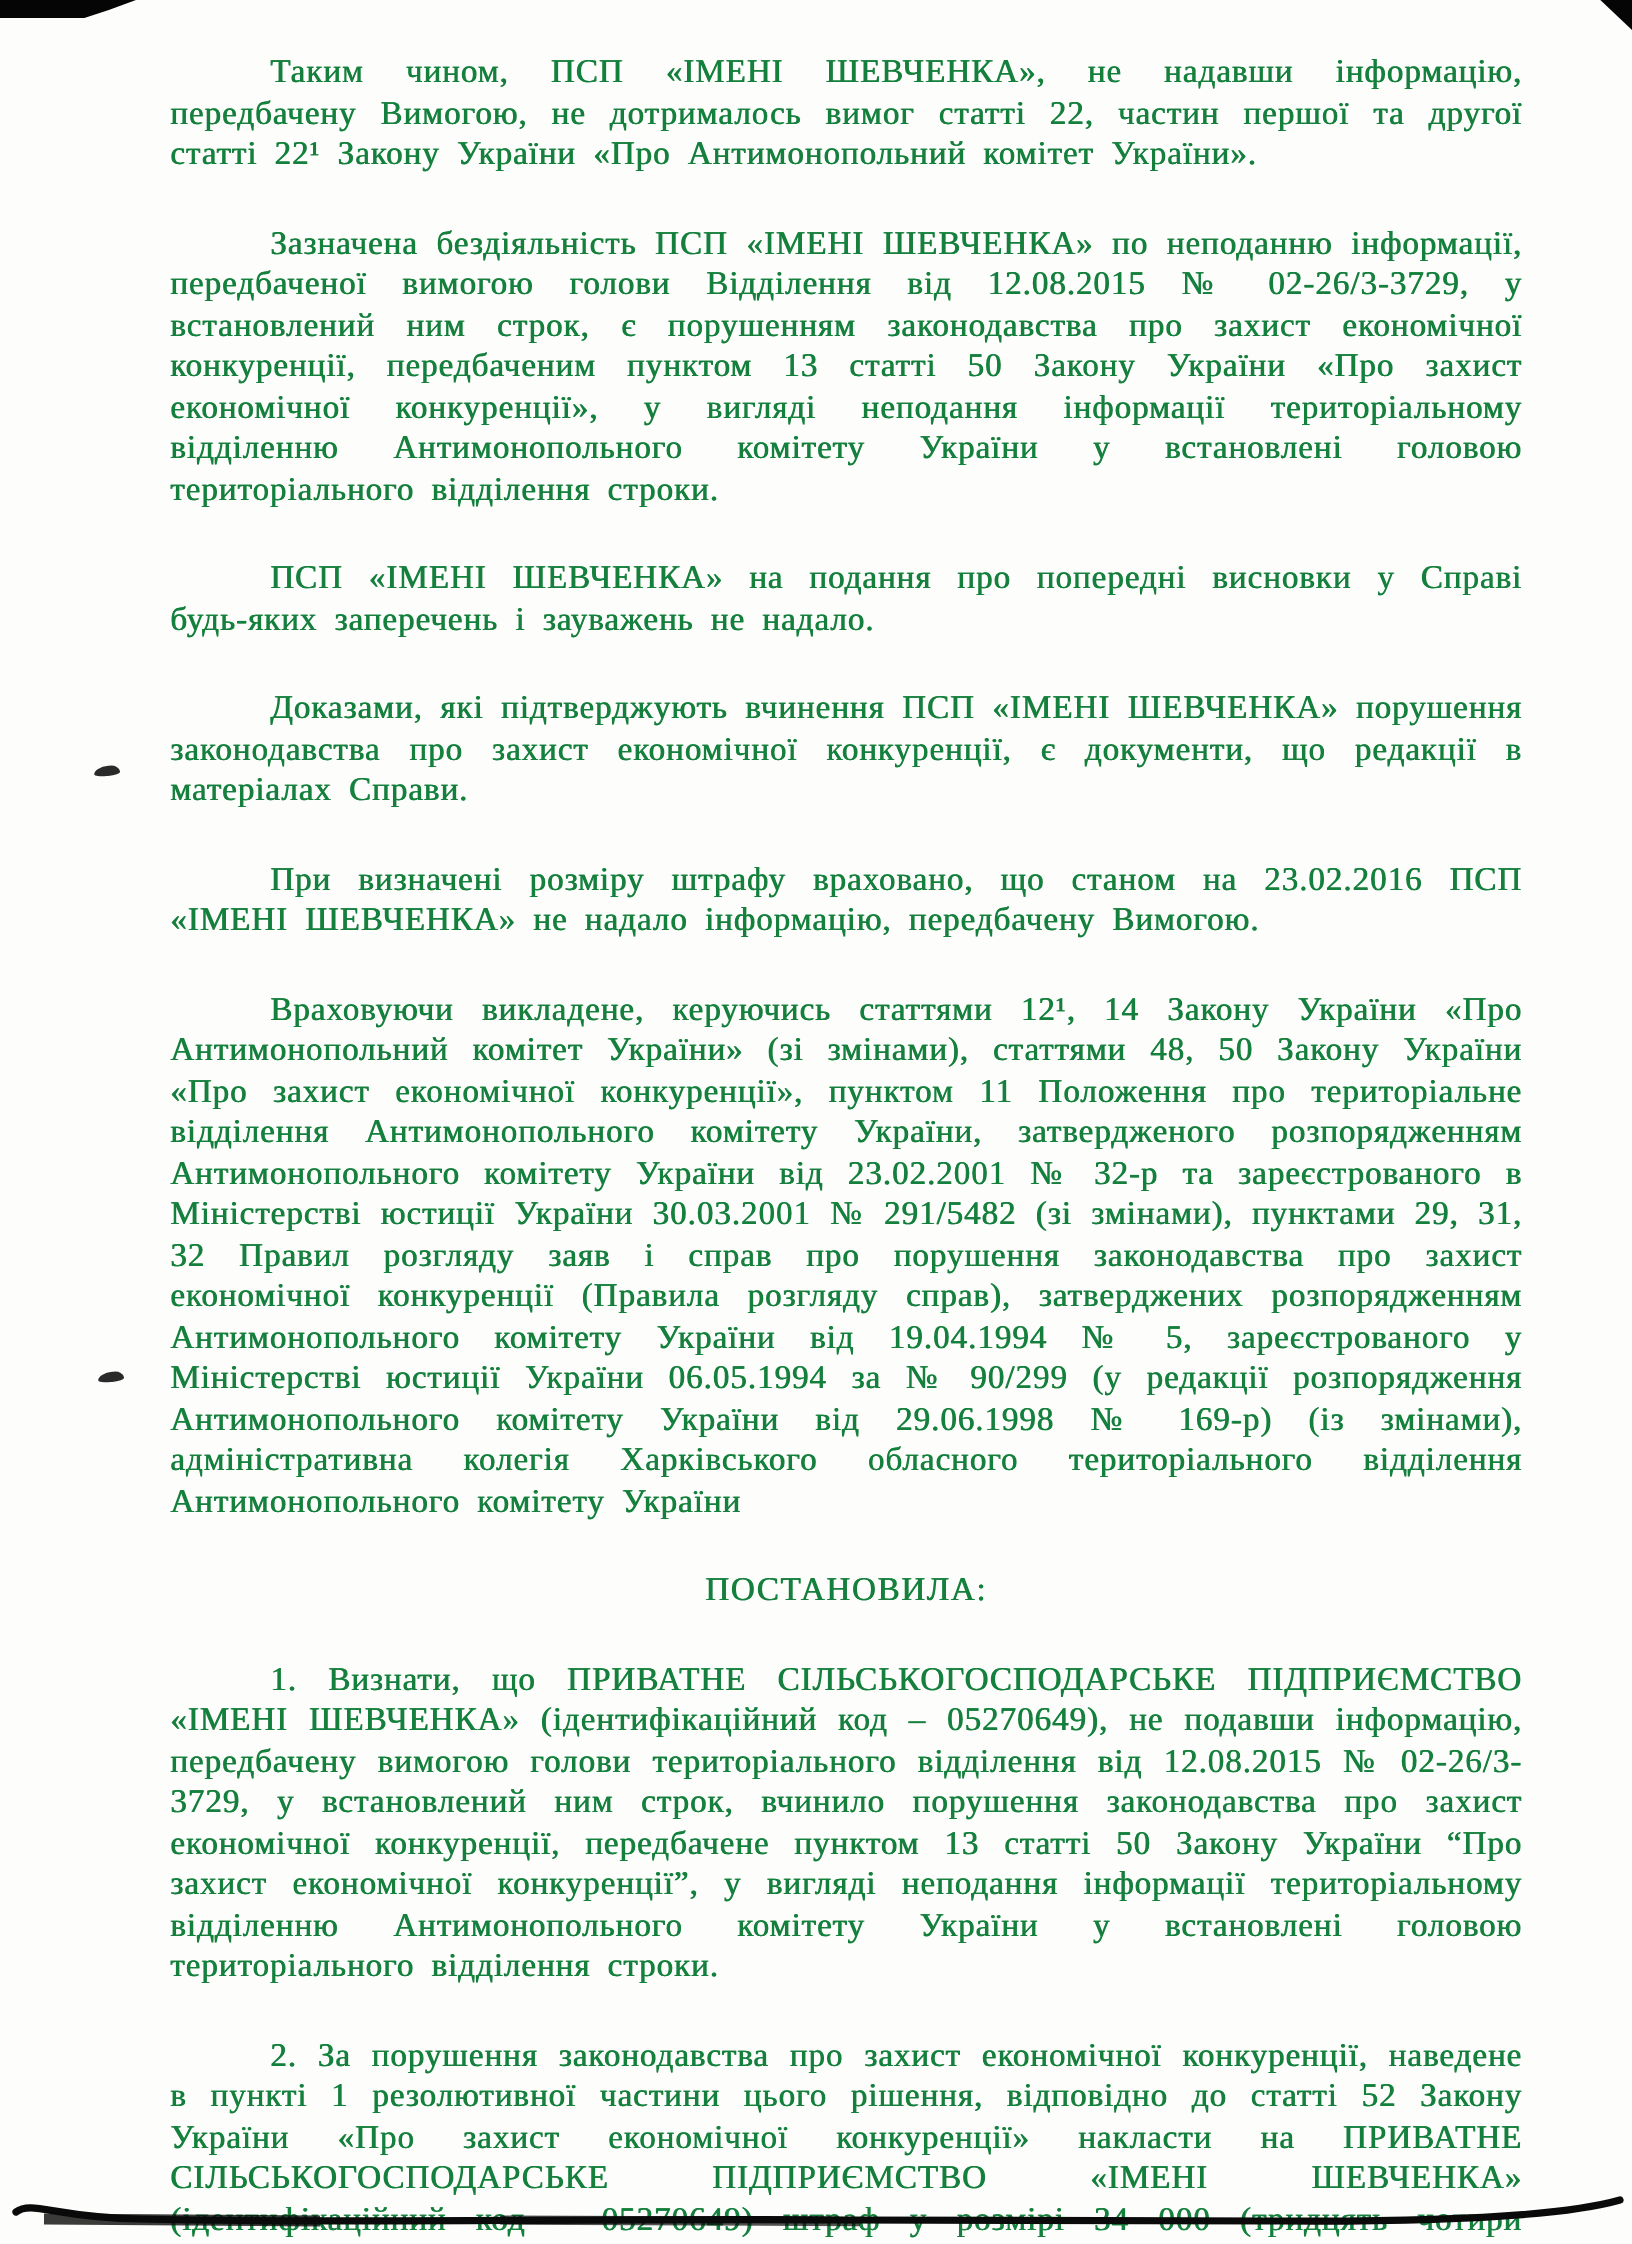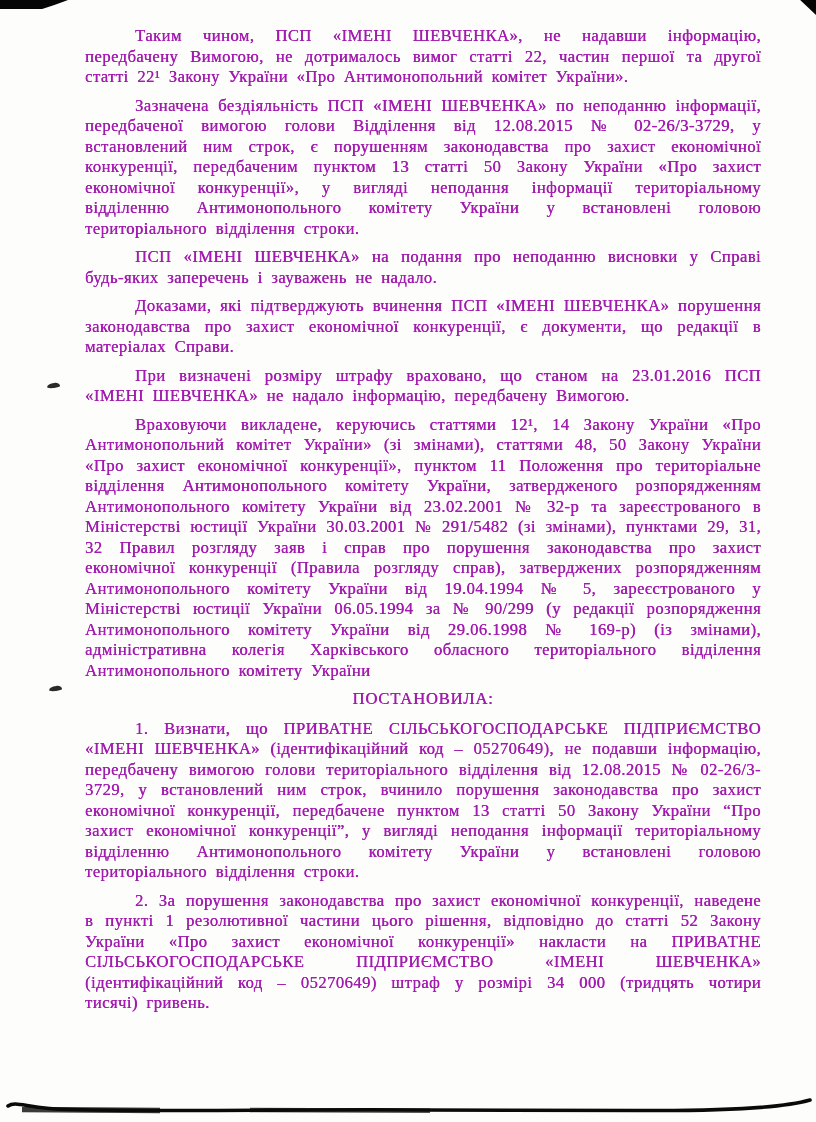--- a/index.html
+++ b/index.html
@@ -7,40 +7,40 @@
     padding: 0;
     background: #ffffff;
   }
   .page {
     position: relative;
     width: 816px;
     height: 1122px;
     background: #fdfdfb;
     overflow: hidden;
     font-family: "Liberation Serif", "DejaVu Serif", serif;
-    color: #a21caf;
+    color: #15803d;
   }
   .text-block {
     position: absolute;
     left: 85px;
     top: 26px;
     width: 676px;
   }
   .para {
     margin: 0;
     padding: 0;
     font-size: 16.6px;
     line-height: 20.5px;
     text-align: justify;
     text-indent: 50px;
     letter-spacing: 0.45px;
     word-spacing: 4px;
     text-shadow: 0.35px 0 0 currentColor; 
   }
-  .para + .para { margin-top: 8px; }
+  .para + .para { margin-top: 24px; }
   .para.heading {
     text-align: center;
     text-indent: 0;
     margin-bottom: 9px;
     letter-spacing: 0.8px;
   }
   
   .artifact { position: absolute; pointer-events: none; }
   .bar-top-left {
     left: 0; top: 0;
@@ -70,23 +70,23 @@
 <div class="page">
 
   <div class="artifact bar-top-left"></div>
   <div class="artifact tri-top-right"></div>
   <div class="artifact dash-left dash-left-1"></div>
   <div class="artifact dash-left dash-left-2"></div>
 
   <div class="text-block">
     <p class="para">Таким чином, ПСП «ІМЕНІ ШЕВЧЕНКА», не надавши інформацію, передбачену Вимогою, не дотрималось вимог статті 22, частин першої та другої статті 22¹ Закону України «Про Антимонопольний комітет України».</p>
     <p class="para">Зазначена бездіяльність ПСП «ІМЕНІ ШЕВЧЕНКА» по неподанню інформації, передбаченої вимогою голови Відділення від 12.08.2015 № 02-26/3-3729, у встановлений ним строк, є порушенням законодавства про захист економічної конкуренції, передбаченим пунктом 13 статті 50 Закону України «Про захист економічної конкуренції», у вигляді неподання інформації територіальному відділенню Антимонопольного комітету України у встановлені головою територіального відділення строки.</p>
-    <p class="para">ПСП «ІМЕНІ ШЕВЧЕНКА» на подання про неподанню висновки у Справі будь-яких заперечень і зауважень не надало.</p>
+    <p class="para">ПСП «ІМЕНІ ШЕВЧЕНКА» на подання про попередні висновки у Справі будь-яких заперечень і зауважень не надало.</p>
     <p class="para">Доказами, які підтверджують вчинення ПСП «ІМЕНІ ШЕВЧЕНКА» порушення законодавства про захист економічної конкуренції, є документи, що редакції в матеріалах Справи.</p>
-    <p class="para">При визначені розміру штрафу враховано, що станом на 23.01.2016 ПСП «ІМЕНІ ШЕВЧЕНКА» не надало інформацію, передбачену Вимогою.</p>
+    <p class="para">При визначені розміру штрафу враховано, що станом на 23.02.2016 ПСП «ІМЕНІ ШЕВЧЕНКА» не надало інформацію, передбачену Вимогою.</p>
     <p class="para">Враховуючи викладене, керуючись статтями 12¹, 14 Закону України «Про Антимонопольний комітет України» (зі змінами), статтями 48, 50 Закону України «Про захист економічної конкуренції», пунктом 11 Положення про територіальне відділення Антимонопольного комітету України, затвердженого розпорядженням Антимонопольного комітету України від 23.02.2001 № 32-р та зареєстрованого в Міністерстві юстиції України 30.03.2001 № 291/5482 (зі змінами), пунктами 29, 31, 32 Правил розгляду заяв і справ про порушення законодавства про захист економічної конкуренції (Правила розгляду справ), затверджених розпорядженням Антимонопольного комітету України від 19.04.1994 № 5, зареєстрованого у Міністерстві юстиції України 06.05.1994 за № 90/299 (у редакції розпорядження Антимонопольного комітету України від 29.06.1998 № 169-р) (із змінами), адміністративна колегія Харківського обласного територіального відділення Антимонопольного комітету України</p>
     <p class="para heading">ПОСТАНОВИЛА:</p>
     <p class="para">1. Визнати, що ПРИВАТНЕ СІЛЬСЬКОГОСПОДАРСЬКЕ ПІДПРИЄМСТВО «ІМЕНІ ШЕВЧЕНКА» (ідентифікаційний код – 05270649), не подавши інформацію, передбачену вимогою голови територіального відділення від 12.08.2015 № 02-26/3-3729, у встановлений ним строк, вчинило порушення законодавства про захист економічної конкуренції, передбачене пунктом 13 статті 50 Закону України “Про захист економічної конкуренції”, у вигляді неподання інформації територіальному відділенню Антимонопольного комітету України у встановлені головою територіального відділення строки.</p>
     <p class="para">2. За порушення законодавства про захист економічної конкуренції, наведене в пункті 1 резолютивної частини цього рішення, відповідно до статті 52 Закону України «Про захист економічної конкуренції» накласти на ПРИВАТНЕ СІЛЬСЬКОГОСПОДАРСЬКЕ ПІДПРИЄМСТВО «ІМЕНІ ШЕВЧЕНКА» (ідентифікаційний код – 05270649) штраф у розмірі 34 000 (тридцять чотири тисячі) гривень.</p>
   </div>
 
   <svg class="artifact bottom-line" width="816" height="26" viewBox="0 0 816 26" xmlns="http://www.w3.org/2000/svg">
     <path d="M8 12 C 16 6, 28 15, 70 15.5 C 180 18, 300 15, 420 16 L 640 16.5 C 720 17, 782 14, 810 6" stroke="#0a0a0a" stroke-width="3.6" fill="none" stroke-linecap="round"></path>
     <path d="M22 15.5 L 160 16.5" stroke="#0a0a0a" stroke-width="5.5" fill="none" opacity="0.8"></path>
     <path d="M250 16 L 430 16.8" stroke="#0a0a0a" stroke-width="4.6" fill="none" opacity="0.7"></path>

